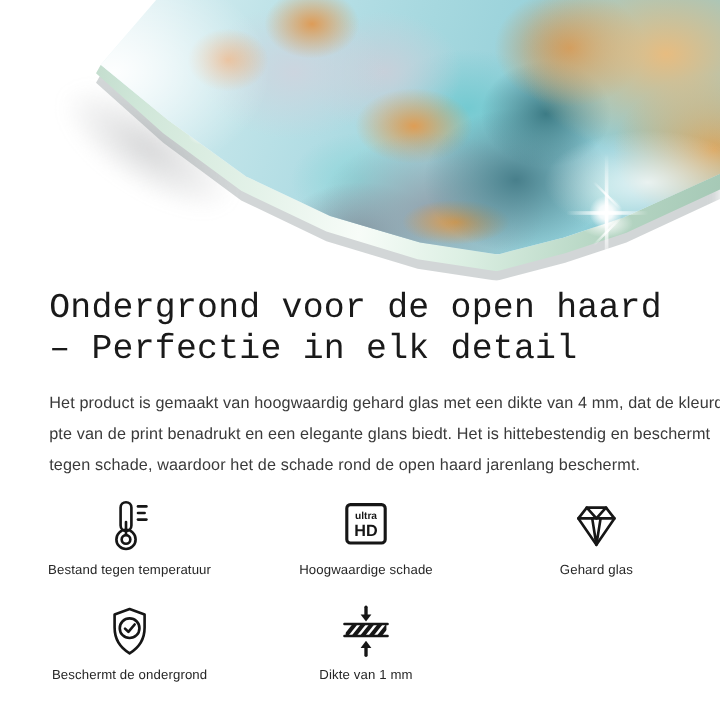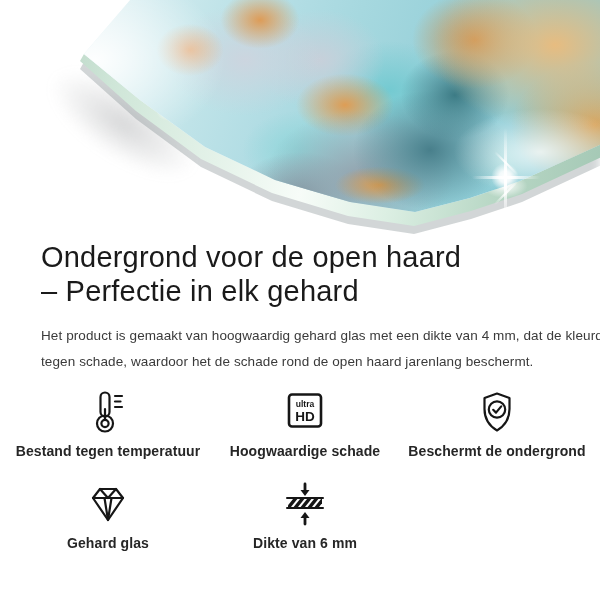--- a/index.html
+++ b/index.html
@@ -59,35 +59,35 @@
   .sparkle .v{left:504px;top:128px;width:3px;height:100px;}
   .sparkle .h{left:472px;top:176px;width:68px;height:3px;background:linear-gradient(to right,rgba(255,255,255,0),#fff 45%,#fff 55%,rgba(255,255,255,0));}
   .sparkle .d1{left:490px;top:162px;width:32px;height:2px;transform:rotate(45deg);background:linear-gradient(to right,rgba(255,255,255,0),#fff 50%,rgba(255,255,255,0));}
   .sparkle .d2{left:490px;top:192px;width:32px;height:2px;transform:rotate(-45deg);background:linear-gradient(to right,rgba(255,255,255,0),#fff 50%,rgba(255,255,255,0));}
   .sparkle .core{position:absolute;left:491px;top:163px;width:28px;height:28px;border-radius:50%;
     background:radial-gradient(circle,#fff 0%,rgba(255,255,255,.85) 30%,rgba(255,255,255,0) 70%);}
 
   
   .title{
     margin:6px 0 0 41px;
-    font-family:Liberation Sans, sans-serif;
+    font-family:Liberation Mono, monospace;
     font-size:29px;line-height:34px;font-weight:400;letter-spacing:.2px;color:#1a1a1a;
   }
   .intro{margin:15px 0 0 41px;font-size:13.5px;line-height:26px;color:#3a3a3a;letter-spacing:.1px;}
   .intro div{white-space:nowrap;}
 
   
   .features{
     margin-top:13px;padding-left:18px;
     display:grid;grid-template-columns:180px 214px 170px;row-gap:21px;
   }
   .feature{display:flex;flex-direction:column;align-items:center;}
   .icon-box{height:47px;display:flex;align-items:center;justify-content:center;}
   .icon-box svg{display:block;}
-  .feature-label{margin-top:8px;font-size:14px;color:#262626;letter-spacing:.1px;white-space:nowrap;font-weight:bold;}
+  .feature-label{margin-top:8px;font-size:11px;color:#262626;letter-spacing:.1px;white-space:nowrap;}
   .ico{stroke:#161616;fill:none;stroke-width:2.2;stroke-linecap:round;stroke-linejoin:round;}
   .ico-fill{fill:#161616;stroke:none;}
   .badge-top{font-size:8.5px;font-weight:bold;fill:#161616;font-family:"Liberation Sans",sans-serif;}
   .badge-bottom{font-size:13.5px;font-weight:bold;fill:#161616;font-family:"Liberation Sans",sans-serif;}
 </style>
 </head>
 <body>
 
 <div class="hero">
   <div class="corner-shadow"></div>
@@ -98,25 +98,26 @@
     <span class="ray v"></span>
       <span class="ray h"></span>
     <span class="ray d1"></span>
       <span class="ray d2"></span>
     <span class="core"></span>
   </div>
 </div>
 
 <h1 class="title">
   <div>Ondergrond voor de open haard</div>
-  <div>– Perfectie in elk gehard</div>
+  <div>– Perfectie in elk detail</div>
 </h1>
 
 <div class="intro">
   <div>Het product is gemaakt van hoogwaardig gehard glas met een dikte van 4 mm, dat de kleurdie-</div>
+  <div>pte van de print benadrukt en een elegante glans biedt. Het is hittebestendig en beschermt</div>
   <div>tegen schade, waardoor het de schade rond de open haard jarenlang beschermt.</div>
 </div>
 
 <div class="features">
 
   <div class="feature">
     <div class="icon-box">
       <svg width="42" height="46" viewBox="0 0 42 46">
         <rect class="ico" x="13.5" y="3.5" width="9" height="24" rx="4.5"></rect>
         <circle class="ico" cx="18" cy="34.5" r="8"></circle>
@@ -136,39 +137,39 @@
         <rect class="ico" style="stroke-width:2.6" x="6" y="5.5" width="32" height="32" rx="3"></rect>
         <text class="badge-top" x="22" y="17.5" text-anchor="middle">ultra</text>
         <text class="badge-bottom" x="22" y="31.5" text-anchor="middle">HD</text>
       </svg>
     </div>
     <div class="feature-label">Hoogwaardige schade</div>
   </div>
 
   <div class="feature">
     <div class="icon-box">
-      <svg width="42" height="46" viewBox="0 0 42 46">
-        <path class="ico" d="M21 4.5 L33.5 9 V20 C33.5 30.5 28.5 37 21 41.5 C13.5 37 8.5 30.5 8.5 20 V9 Z"></path>
-        <circle class="ico" cx="21" cy="20.5" r="8.2"></circle>
-        <path class="ico" d="M17.2 20.8 L20 23.6 L25.2 17.4"></path>
-      </svg>
-    </div>
-    <div class="feature-label">Beschermt de ondergrond</div>
-  </div>
-
-  <div class="feature">
-    <div class="icon-box">
       <svg width="46" height="44" viewBox="0 0 46 44">
         <path class="ico" d="M8 16 L15 7 H31 L38 16 L23 38 Z"></path>
         <line class="ico" x1="8" y1="16" x2="38" y2="16"></line>
         <path class="ico" d="M15 7 L23 16 L31 7"></path>
         <path class="ico" d="M23 38 L19.5 16 M23 38 L26.5 16"></path>
       </svg>
     </div>
     <div class="feature-label">Gehard glas</div>
+  </div>
+
+  <div class="feature">
+    <div class="icon-box">
+      <svg width="42" height="46" viewBox="0 0 42 46">
+        <path class="ico" d="M21 4.5 L33.5 9 V20 C33.5 30.5 28.5 37 21 41.5 C13.5 37 8.5 30.5 8.5 20 V9 Z"></path>
+        <circle class="ico" cx="21" cy="20.5" r="8.2"></circle>
+        <path class="ico" d="M17.2 20.8 L20 23.6 L25.2 17.4"></path>
+      </svg>
+    </div>
+    <div class="feature-label">Beschermt de ondergrond</div>
   </div>
 
 
   <div class="feature">
     <div class="icon-box">
       <svg width="46" height="46" viewBox="0 0 46 46">
         <defs>
           <clipPath id="band">
               <rect x="6" y="17.5" width="34" height="9"></rect>
             </clipPath>
@@ -181,16 +182,16 @@
           <line x1="16" y1="32" x2="32" y2="12"></line>
           <line x1="23" y1="32" x2="39" y2="12"></line>
           <line x1="30" y1="32" x2="46" y2="12"></line>
         </g>
         <line class="ico" style="stroke-width:2.8" x1="23" y1="3" x2="23" y2="9.5"></line>
         <polygon class="ico-fill" points="18.5,9 27.5,9 23,15"></polygon>
         <line class="ico" style="stroke-width:2.8" x1="23" y1="43" x2="23" y2="36.5"></line>
         <polygon class="ico-fill" points="18.5,37 27.5,37 23,31"></polygon>
       </svg>
     </div>
-    <div class="feature-label">Dikte van 6 mm</div>
+    <div class="feature-label">Dikte van 1 mm</div>
   </div>
 
 </div>
 
 </body></html>

